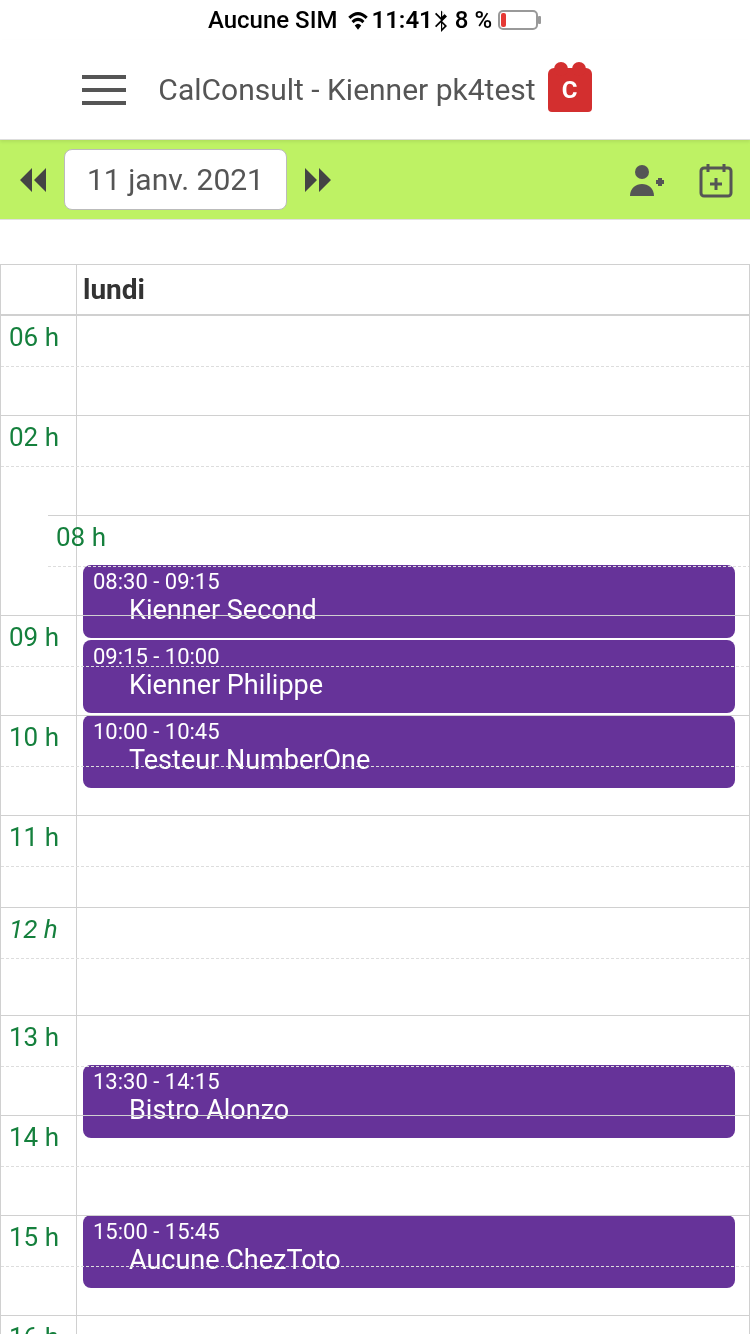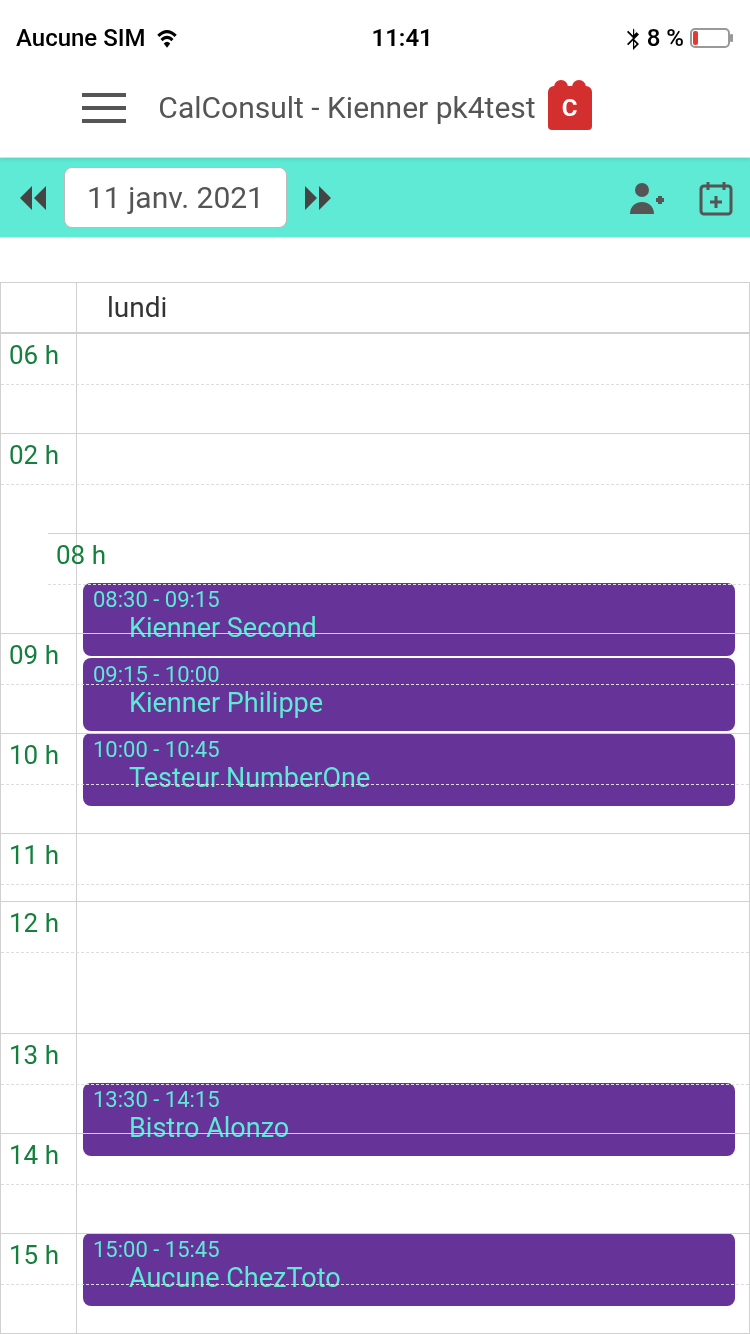--- a/index.html
+++ b/index.html
@@ -8,26 +8,25 @@
     width: 750px;
     height: 1334px;
     background: #fff;
     overflow: hidden;
     color: #333;
   }
   .status-bar {
     height: 40px;
     display: flex;
     align-items: center;
-    justify-content: space-between;
+    justify-content: center;
     padding: 0 16px;
     font-size: 24px;
     font-weight: 500;
     color: #000;
-    margin-top: 18px;
   }
   .status-left { display: flex; align-items: center; gap: 8px; }
   .status-right { display: flex; align-items: center; gap: 6px; }
   .wifi-icon, .bt-icon { display: inline-flex; }
   .battery-icon { display: inline-flex; align-items: center; }
 
   .app-header {
     height: 100px;
     display: flex;
     align-items: center;
@@ -78,21 +77,21 @@
     border-radius: 50%;
   }
   .app-logo::before { left: 6px; }
   .app-logo::after { right: 6px; }
 
   .toolbar {
     height: 80px;
     display: flex;
     align-items: center;
     padding: 0 14px;
-    background: #5eead4;
+    background: #bef264;
     border-bottom: 1px solid #e0e0e0;
     gap: 10px;
   }
   .nav-arrow { color: #444; display:inline-flex; }
   .date-box {
     border: 1px solid #bbb;
     background: #fff;
     border-radius: 8px;
     padding: 12px 22px;
     font-size: 30px;
@@ -112,25 +111,24 @@
     border-bottom: 1px solid #d0d0d0;
     height: 50px;
   }
   .time-col-head {
     width: 76px;
     border-right: 1px solid #d0d0d0;
   }
   .day-head {
     flex: 1;
     font-size: 28px;
-    font-weight: 400;
+    font-weight: 700;
     padding-left: 6px;
     display: flex;
     align-items: center;
-    margin-left: 24px;
   }
   .cal-body {
     position: relative;
     height: 1020px;
     overflow: hidden;
   }
   .time-col {
     position: absolute;
     left: 0; top: 0;
     width: 76px;
@@ -163,21 +161,21 @@
     left: 78px;
     right: 4px;
     top: 0;
     height: 100%;
   }
   .event {
     position: absolute;
     left: 4px;
     right: 10px;
     background: #663399;
-    color: #5eead4;
+    color: #ffffff;
     border-radius: 8px;
     padding: 4px 10px 6px 10px;
   }
   .event-time { font-size: 22px; }
   .event-title { font-size: 27px; margin-left: 36px; }
 </style>
 </head>
 <body>
 
 <div class="status-bar">
@@ -289,21 +287,21 @@
         </div>
         <div class="hour-row half" style="top: 300px;">
           <div class="hour-label">09 h</div>
         </div>
         <div class="hour-row half" style="top: 400px;">
           <div class="hour-label">10 h</div>
         </div>
         <div class="hour-row half" style="top: 500px;">
           <div class="hour-label">11 h</div>
         </div>
-        <div class="hour-row half" style="top: 568px;">
+        <div class="hour-row half" style="top: 592px; font-style: italic;">
           <div class="hour-label">12 h</div>
         </div>
         <div class="hour-row half" style="top: 700px;">
           <div class="hour-label">13 h</div>
         </div>
         <div class="hour-row half" style="top: 800px;">
           <div class="hour-label">14 h</div>
         </div>
         <div class="hour-row half" style="top: 900px;">
           <div class="hour-label">15 h</div>

